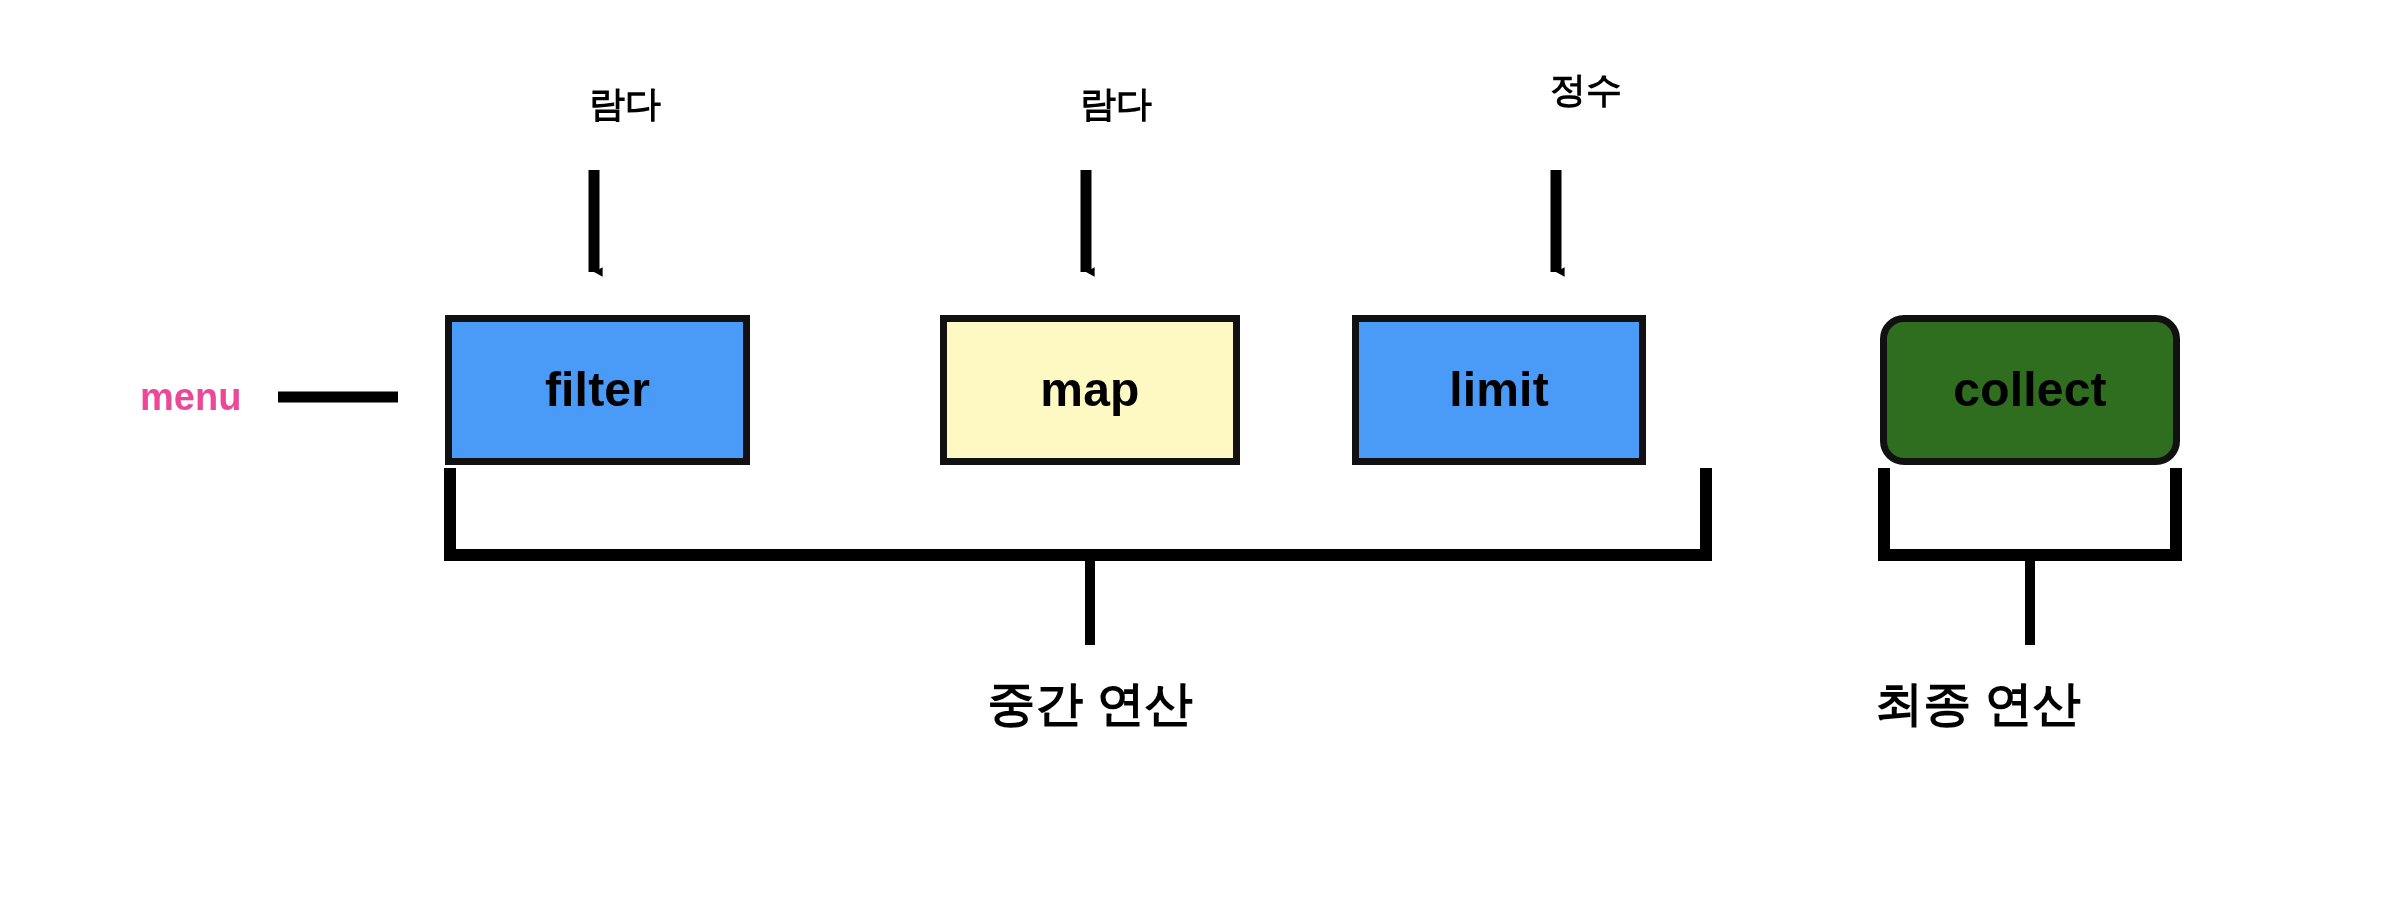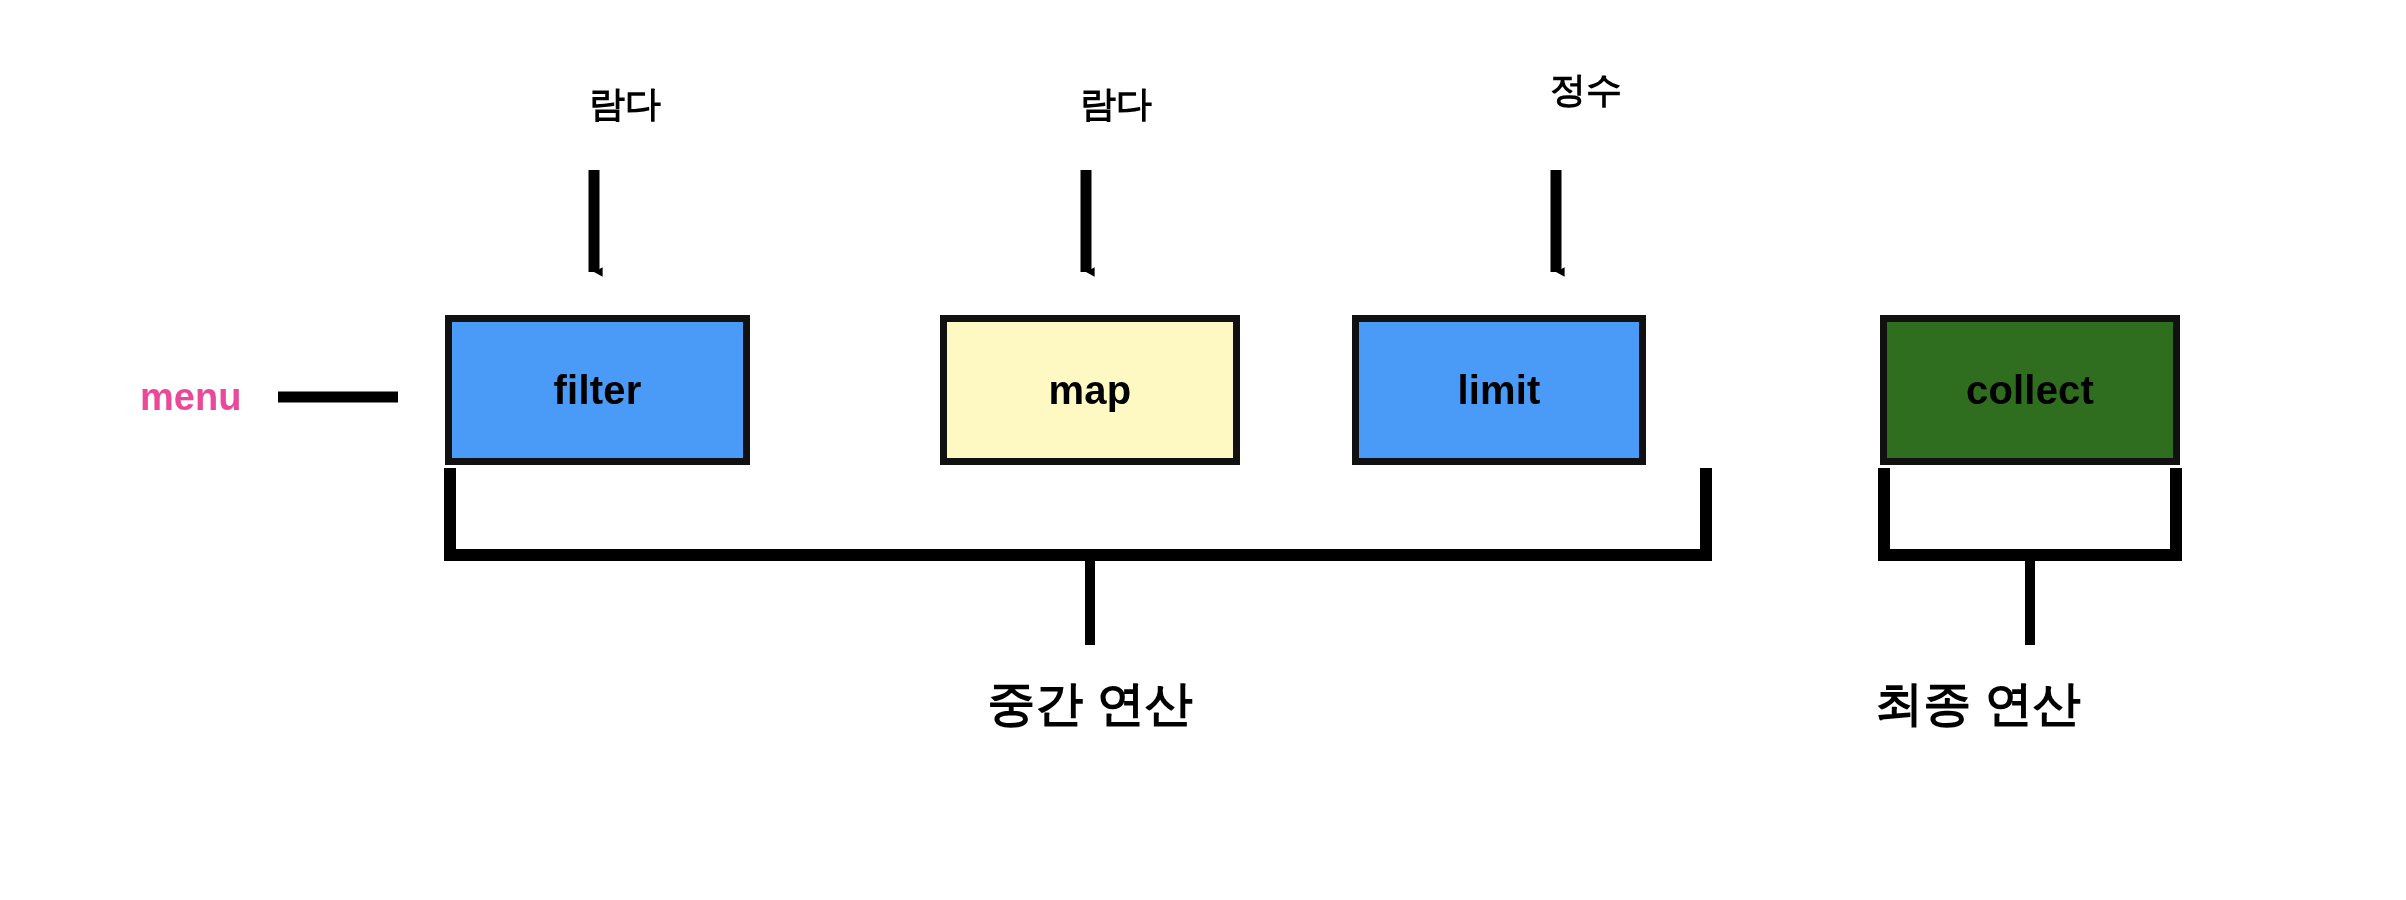--- a/index.html
+++ b/index.html
@@ -27,21 +27,21 @@
   }
   .node-box {
     position: absolute;
     box-sizing: border-box;
     border: 7px solid #111111;
     display: flex;
     align-items: center;
     justify-content: center;
   }
   .node-label {
-    font-size: 40px;
+    font-size: 48px;
     font-weight: bold;
     color: #000000;
     letter-spacing: 0.2px;
     line-height: 1;
     user-select: none;
   }
   .float-label {
     position: absolute;
     font-size: 36px;
     font-weight: bold;
@@ -125,20 +125,20 @@
   </div>
 
   <div class="node-box" style="left:940px; top:315px; width:300px; height:150px; background:#fef9c3;">
     <span class="node-label">map</span>
   </div>
 
   <div class="node-box" style="left:1352px; top:315px; width:294px; height:150px; background:#4A9AF7;">
     <span class="node-label">limit</span>
   </div>
 
-  <div class="node-box" style="left:1880px; top:315px; width:300px; height:150px; background:#2F6D1F;">
+  <div class="node-box" style="left:1880px; top:315px; width:300px; height:150px; background:#2F6D1F;border-radius:24px;">
     <span class="node-label">collect</span>
   </div>
 
   <div class="bracket-label" style="left:1090px; top:680px;">중간 연산</div>
   <div class="bracket-label" style="left:1978px; top:680px;">최종 연산</div>
 
 </div>
 
 </body></html>

